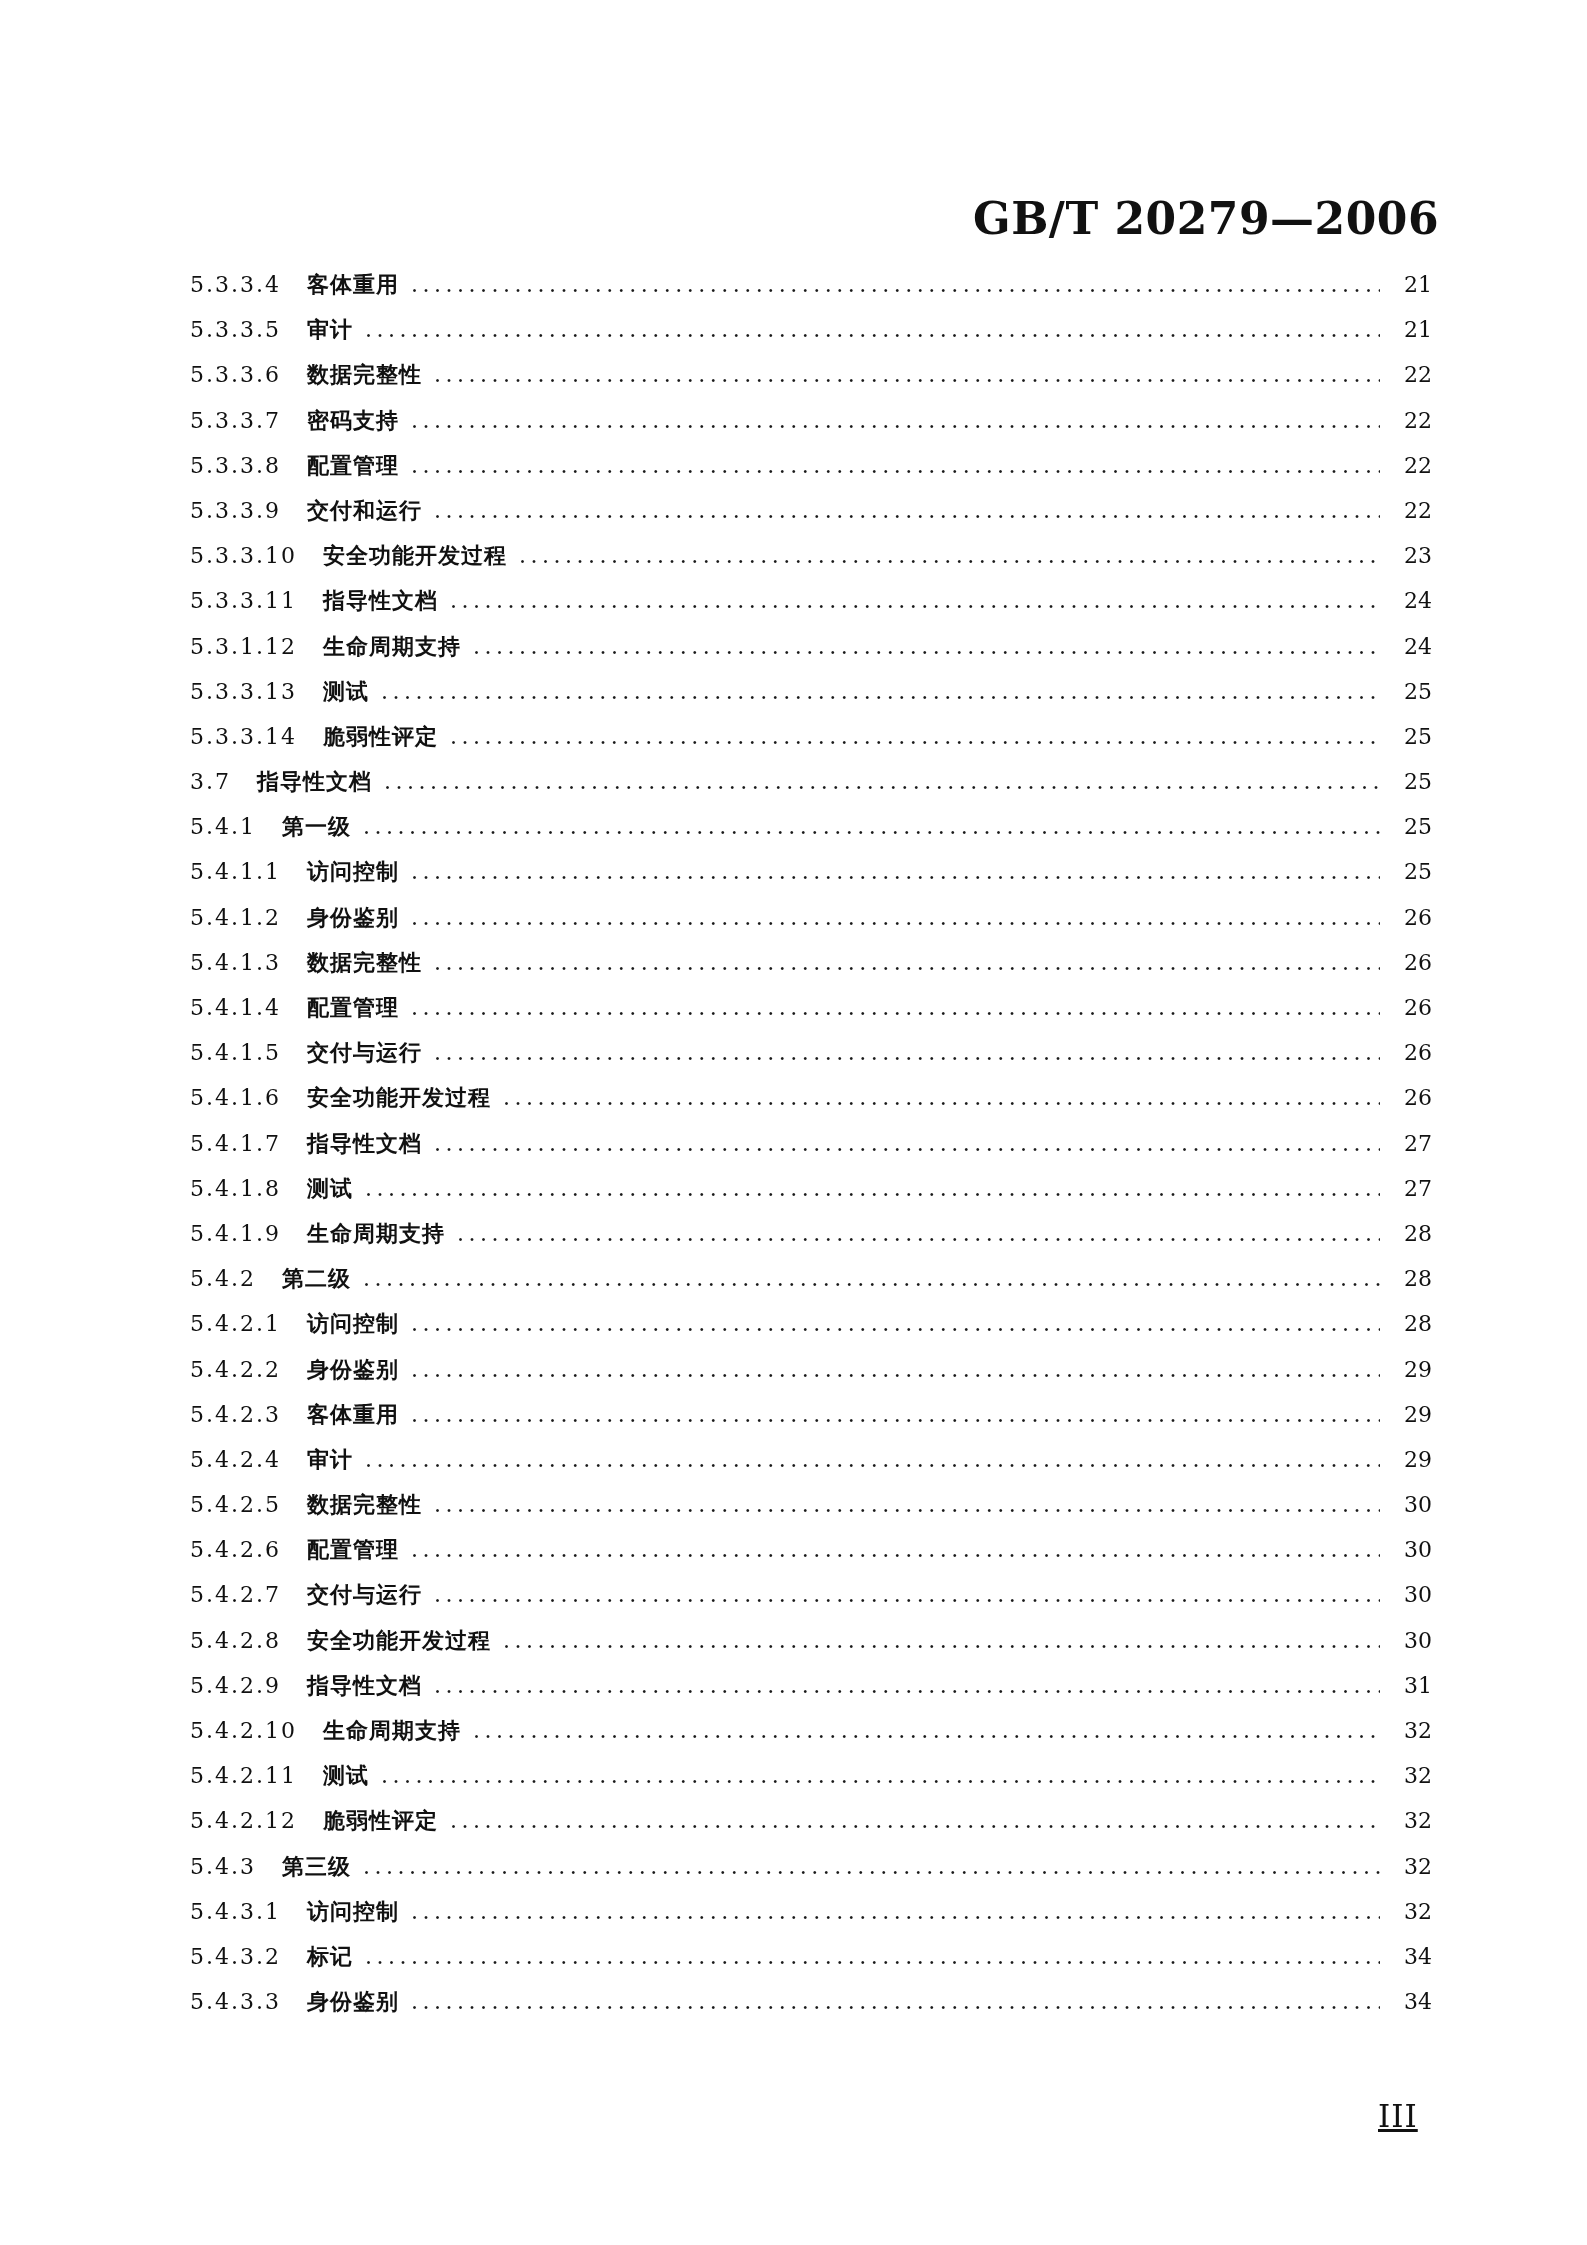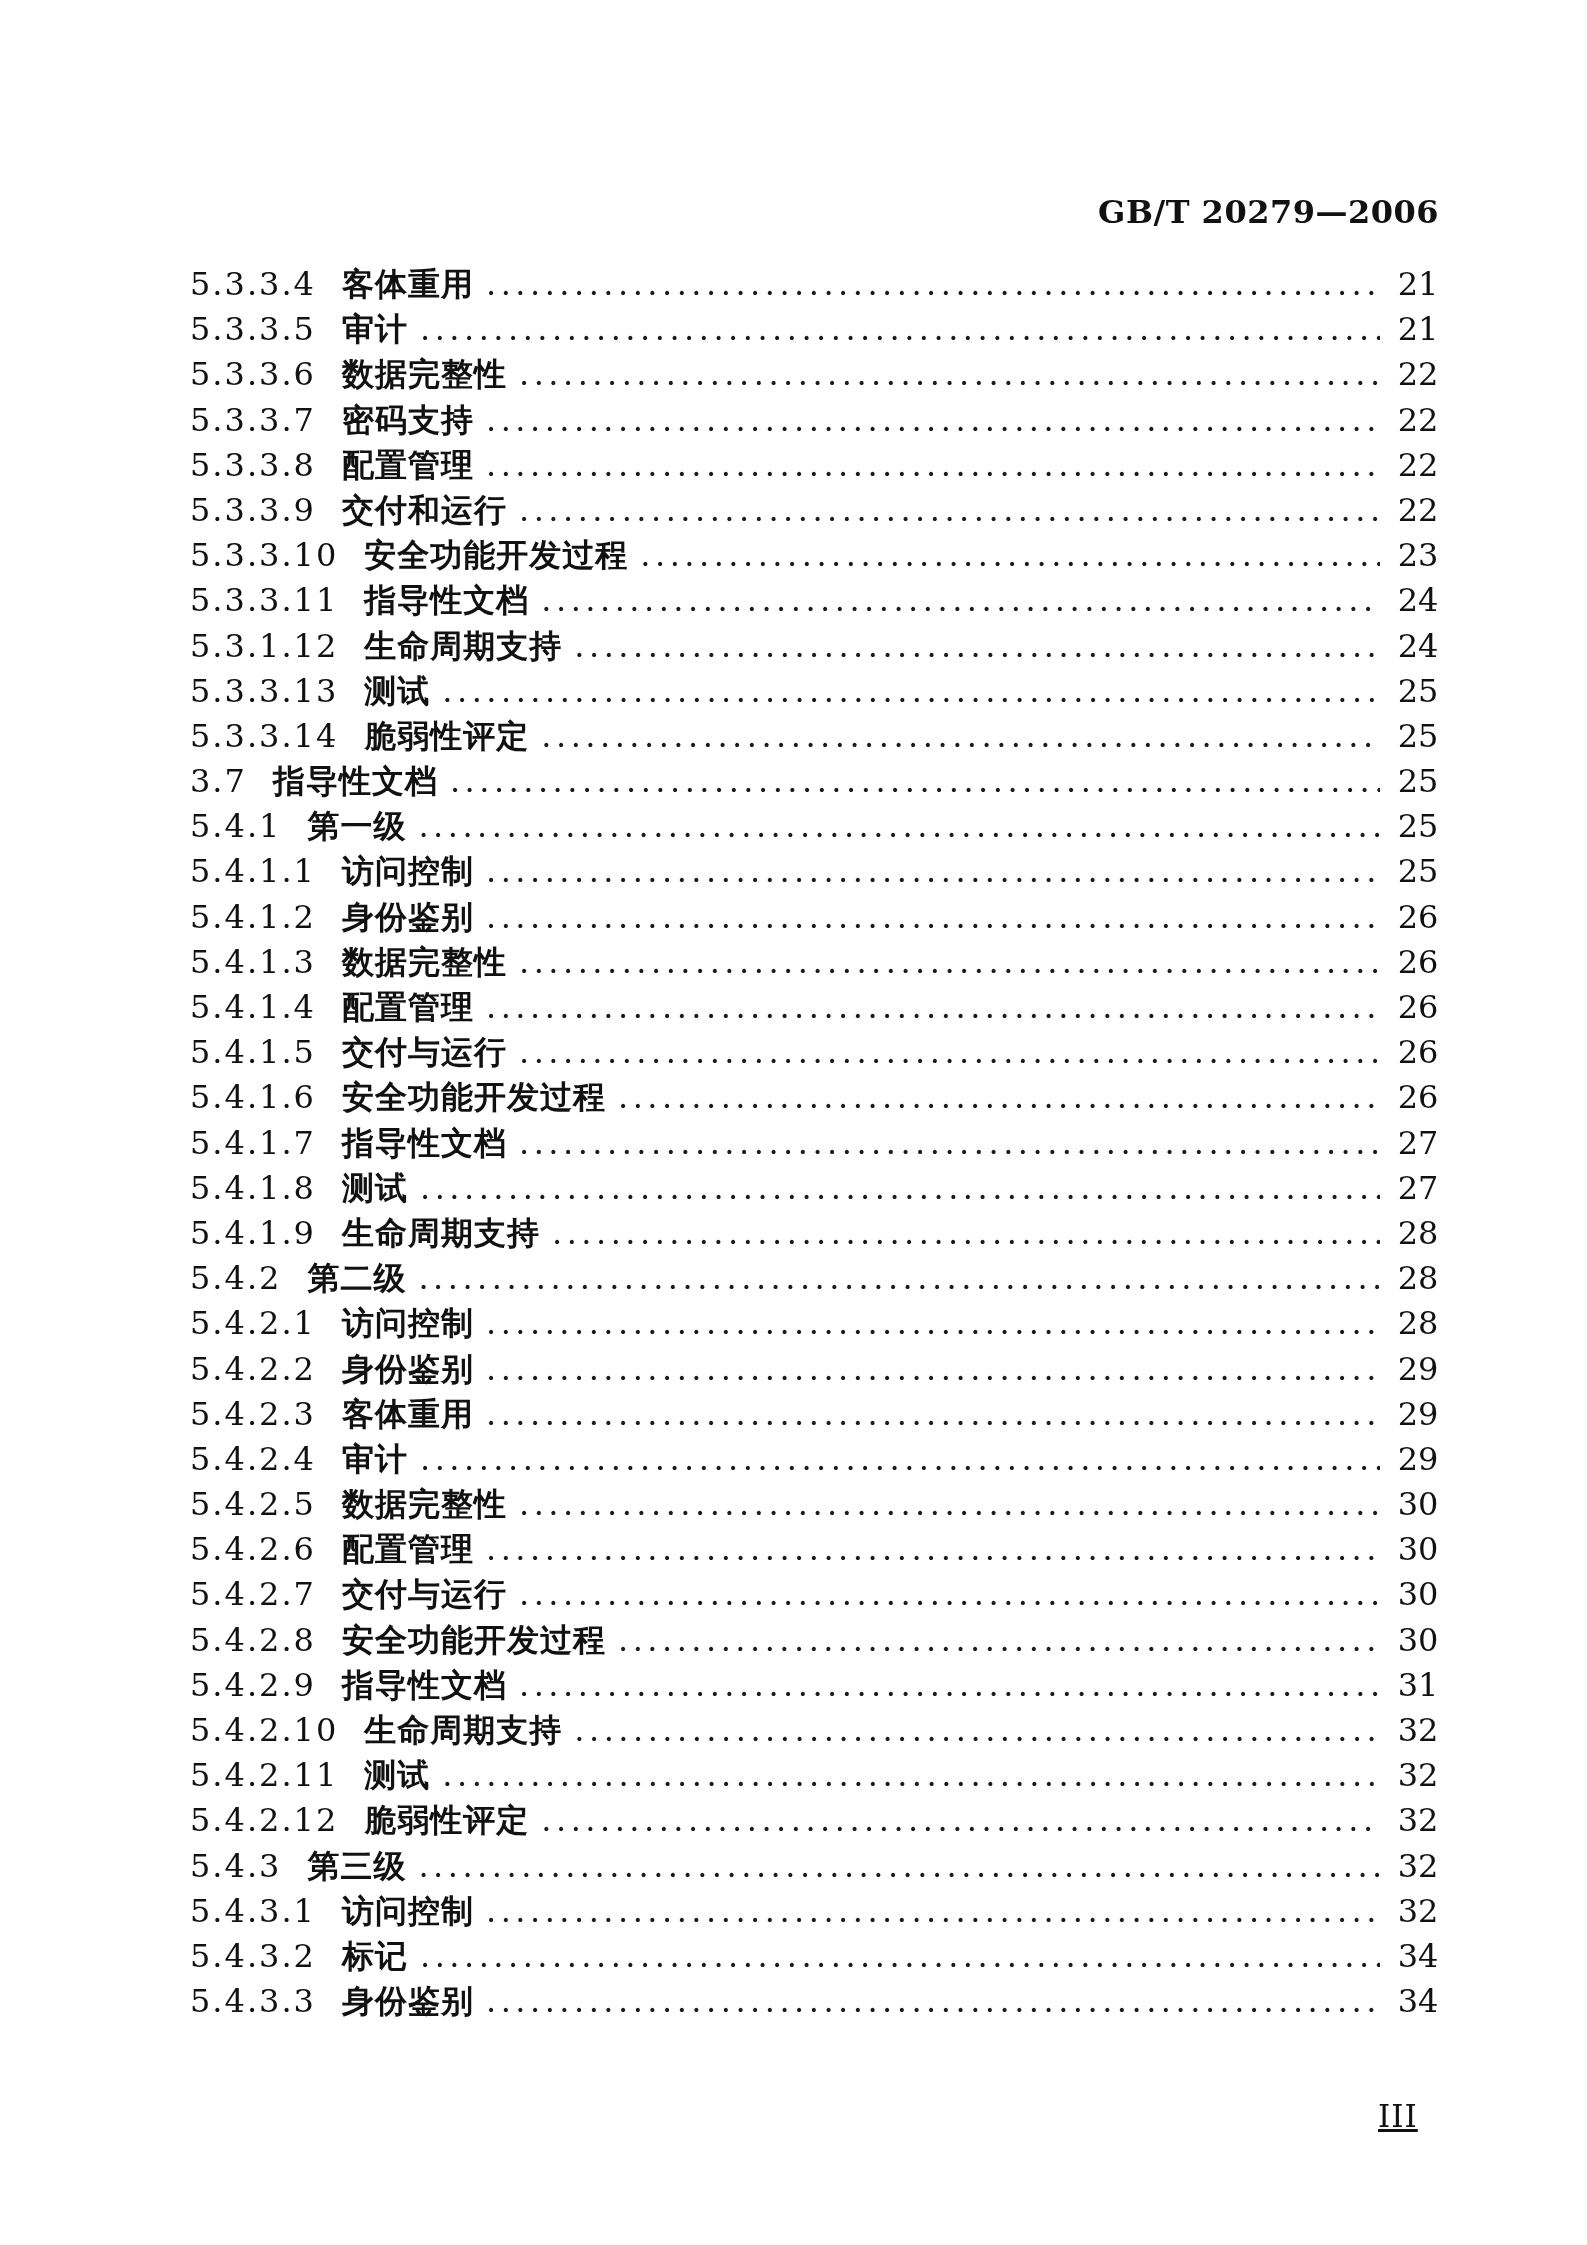--- a/index.html
+++ b/index.html
@@ -14,37 +14,37 @@
     margin: 0 auto;
     background: #ffffff;
     font-family: "DejaVu Serif", "Liberation Serif", serif;
     color: #111111;
     overflow: hidden;
   }
   .header-code {
     position: absolute;
     top: 193px;
     right: 148px;
-    font-size: 32px;
+    font-size: 44px;
     font-weight: bold;
     letter-spacing: 0.5px;
     white-space: nowrap;
   }
   .toc {
     position: absolute;
     top: 262px;
     left: 190px;
     width: 1250px;
   }
   .toc-row {
     display: flex;
     align-items: baseline;
     height: 45.2px;
     line-height: 45.2px;
-    font-size: 32px;
+    font-size: 22px;
     white-space: nowrap;
   }
   .toc-num {
     flex: none;
     letter-spacing: 2px;
   }
   .toc-title {
     flex: none;
     margin-left: 26px;
     letter-spacing: 1px;

